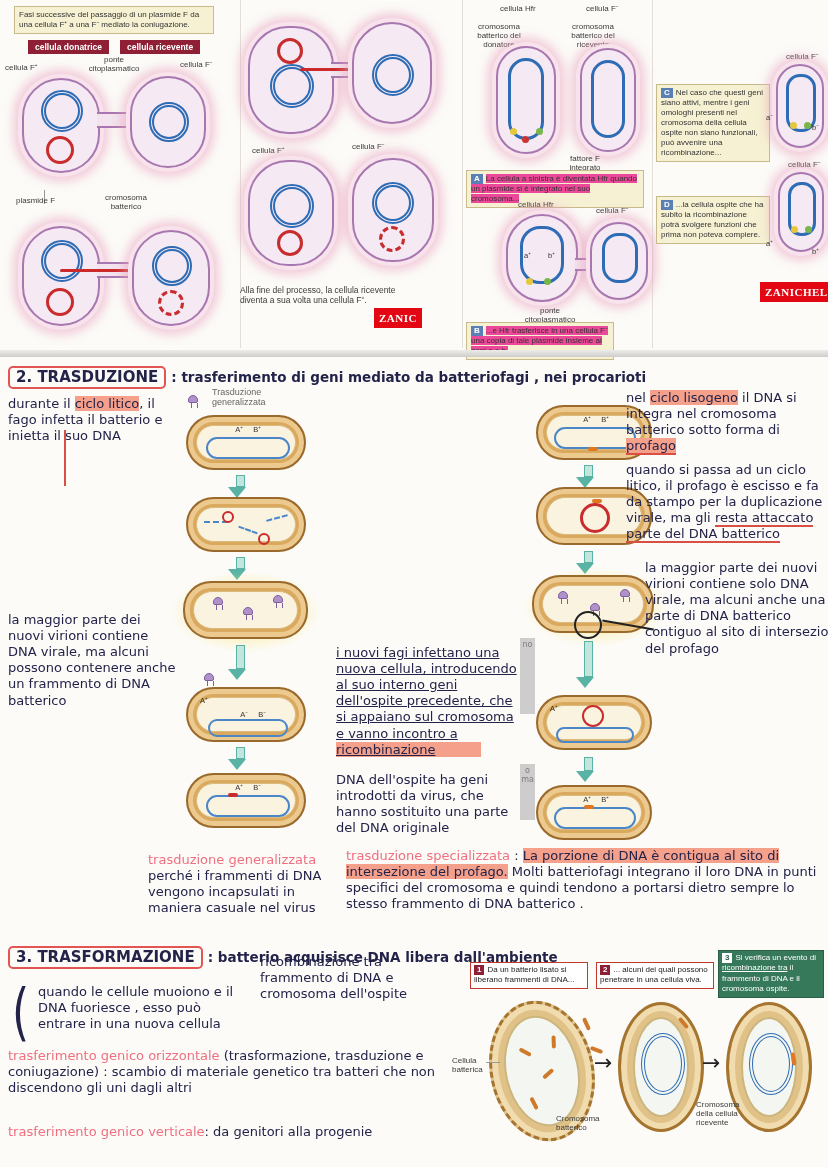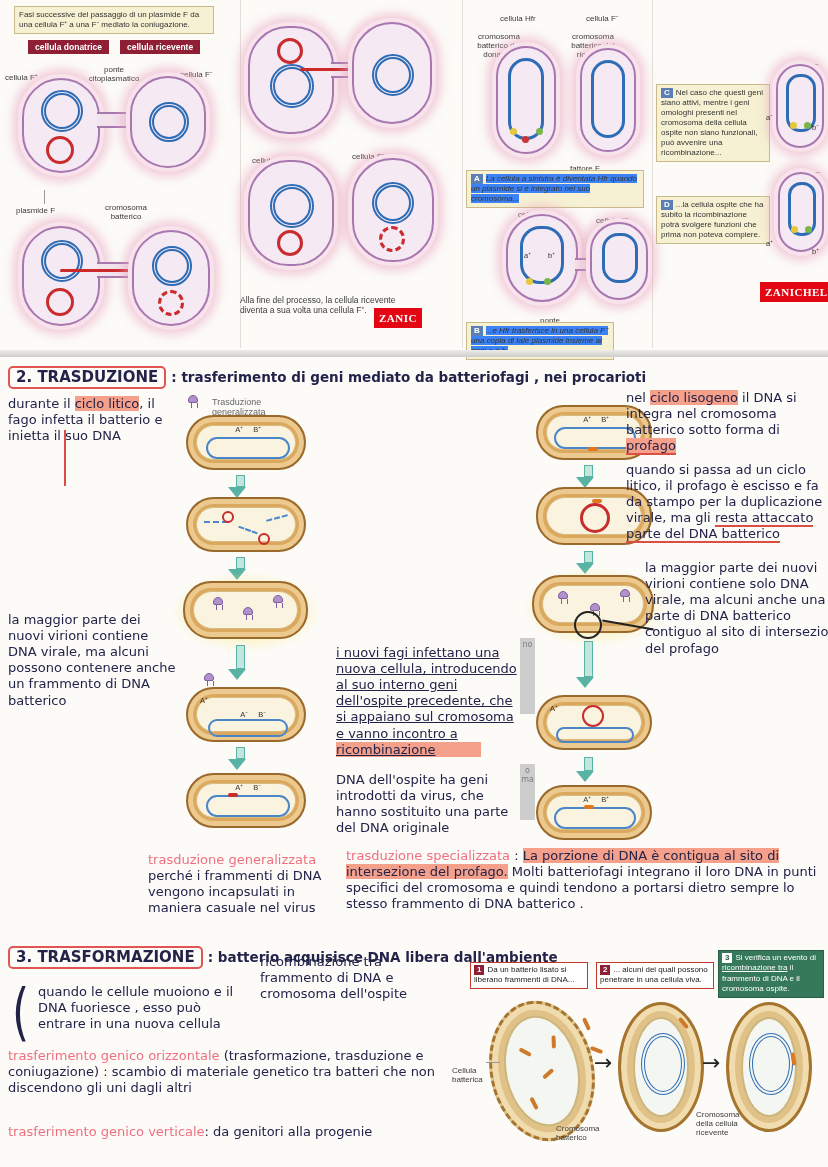--- a/index.html
+++ b/index.html
@@ -2,23 +2,23 @@
 <html><head>
 <meta charset="utf-8">
 <style>
   * { margin:0; padding:0; box-sizing:border-box; }
   body { font-family:"DejaVu Sans", sans-serif; background:#ffffff; }
   .page { position:relative; width:828px; height:1167px; background:#fcfbf8; overflow:hidden; }
   .abs { position:absolute; }
   .pre { white-space:pre-line; }
   .vline { position:absolute; width:1px; background:#e3ded8; }
   .hdiv { position:absolute; left:0; width:828px; height:7px; background:linear-gradient(#ececea,#cfcdc9); }
-  .small { font-size:8px; color:#3a3a3a; line-height:1.15; font-family:"Liberation Sans", sans-serif;margin-top:10px; }
+  .small { font-size:8px; color:#3a3a3a; line-height:1.15; font-family:"Liberation Sans", sans-serif; }
   .figcap { position:absolute; background:#f6f1d3; border:1px solid #c9ba8c; font-size:8px; line-height:1.25; padding:3px 4px; color:#333; font-family:"Liberation Sans", sans-serif; }
-  .ymark { background:#3b82f6;font-style:italic; }
+  .ymark { background:#ec4899; }
   .hdrbox { position:absolute; background:#8e1f35; color:#fff; font-size:8.5px; font-weight:bold; padding:2px 7px; font-family:"Liberation Sans", sans-serif; }
   .zani { position:absolute; background:#e30613; color:#fff; font-weight:bold; font-size:11px; padding:4px 5px; letter-spacing:.5px; font-family:"Liberation Serif", serif; }
   .pcell { position:absolute; background:#f5e9f3; border:2px solid #a877b0; border-radius:40px;
            box-shadow:0 0 0 4px #f8e3ec, 0 0 10px 9px rgba(233,160,190,.5); }
   .ring { position:absolute; border-radius:50%; }
   .rb { border:5px double #2e6cb5; }
   .rr { border:3px solid #c92c2c; }
   .rrd { border:3px dashed #c92c2c; }
   .loopb { position:absolute; border:3px solid #2e6cb5; }
   .bridge { position:absolute; background:#f3e3ee; border-top:2px solid #a877b0; border-bottom:2px solid #a877b0; }

